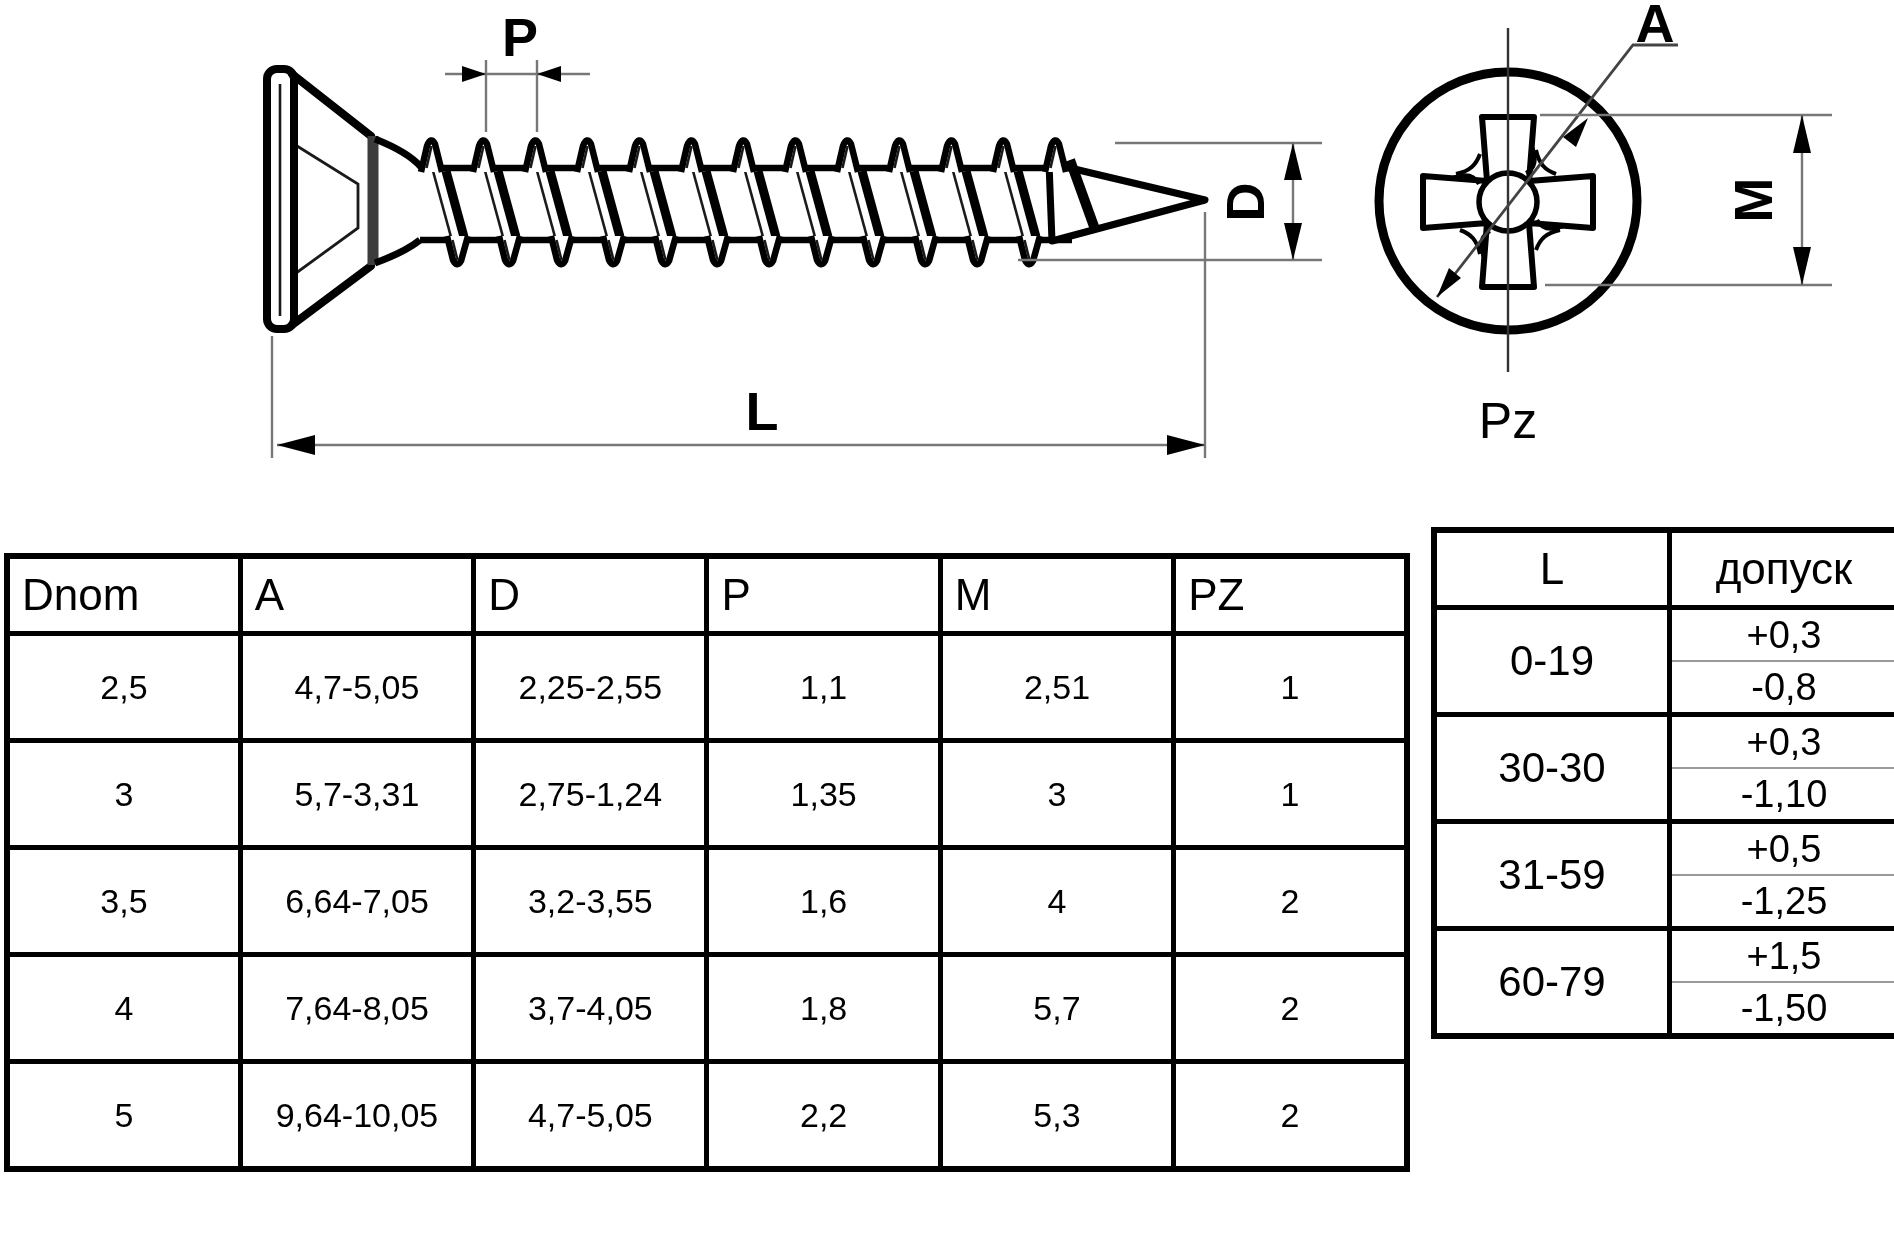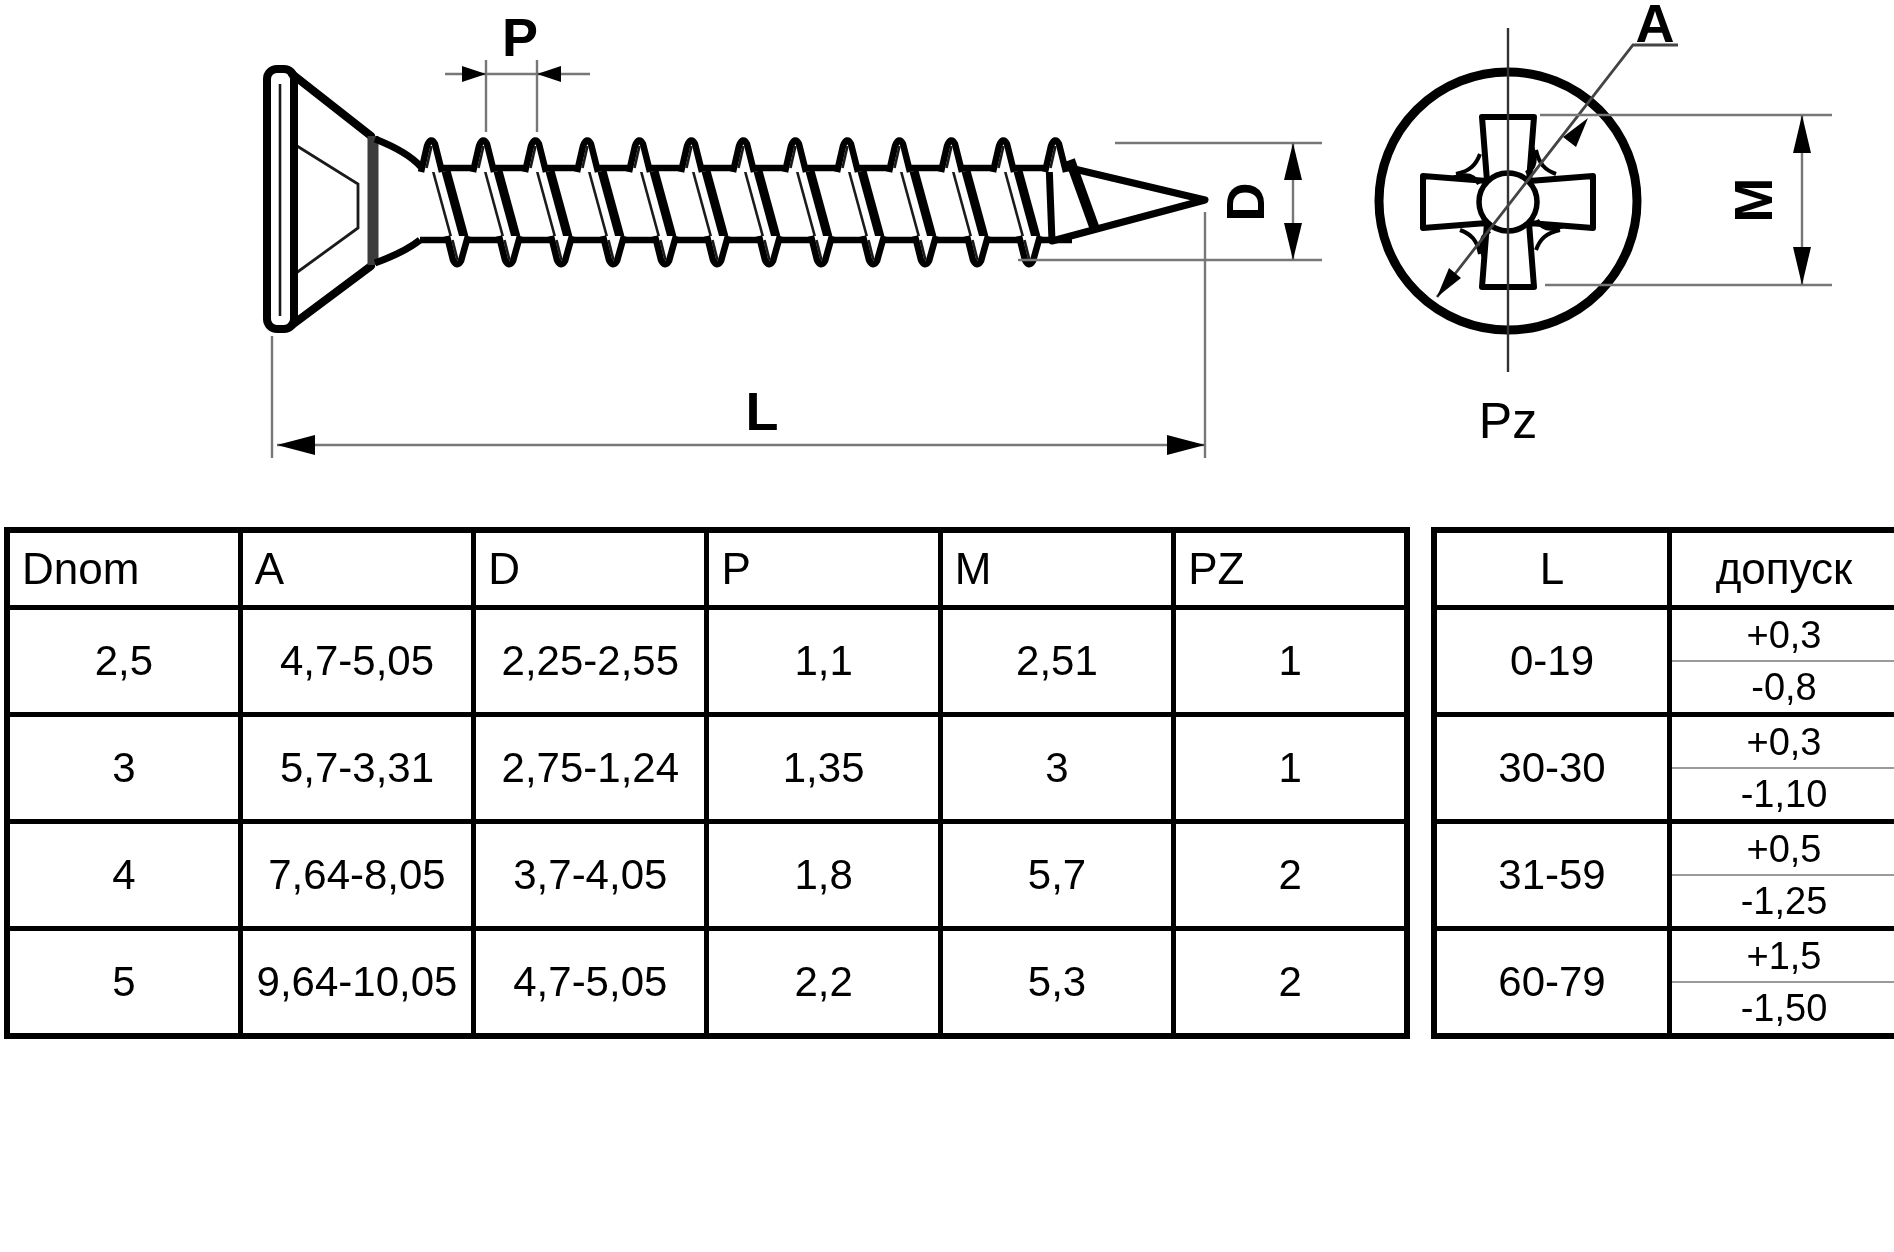--- a/index.html
+++ b/index.html
@@ -6,24 +6,24 @@
   body{width:1894px;height:1252px;position:relative;overflow:hidden;
        font-family:"Liberation Sans",sans-serif;color:#000;}
   svg.drawing{position:absolute;left:0;top:0;pointer-events:none;}
 
   table.spec{position:absolute;border-collapse:collapse;table-layout:fixed;
              background:#fff;}
   table.spec td,table.spec th{border:5px solid #000;padding:0;
              font-weight:400;color:#000;background:#fff;overflow:hidden;}
   table.spec{border:6px solid #000;}
 
-  #main-table{left:4px;top:527px;width:1406px;}
+  #main-table{left:4px;top:553px;width:1406px;}
   #main-table th{font-size:44px;text-align:left;vertical-align:middle;
                  padding-left:12px;height:72px;font-weight:400;}
-  #main-table td{font-size:42px;text-align:center;vertical-align:middle;
+  #main-table td{font-size:34px;text-align:center;vertical-align:middle;
                  height:102px;}
 
   #tol-table{left:1431px;top:527px;width:460px;}
   #tol-table th{font-size:44px;text-align:center;vertical-align:middle;
                 height:72px;font-weight:400;}
   #tol-table td{font-size:42px;text-align:center;vertical-align:middle;
                 height:102px;}
   #tol-table td.tol-cell{padding:0;}
   .tol-split{display:flex;flex-direction:column;width:100%;height:102px;}
   .tol-split .tol-plus{flex:1;display:flex;align-items:center;justify-content:center;
@@ -186,20 +186,28 @@
       </tr>
       <tr>
         <td>3</td>
         <td>5,7-3,31</td>
         <td>2,75-1,24</td>
         <td>1,35</td>
         <td>3</td>
         <td>1</td>
       </tr>
       <tr>
+        <td>3,5</td>
+        <td>6,64-7,05</td>
+        <td>3,2-3,55</td>
+        <td>1,6</td>
+        <td>4</td>
+        <td>2</td>
+      </tr>
+      <tr>
         <td>4</td>
         <td>7,64-8,05</td>
         <td>3,7-4,05</td>
         <td>1,8</td>
         <td>5,7</td>
         <td>2</td>
       </tr>
       <tr>
         <td>5</td>
         <td>9,64-10,05</td>

